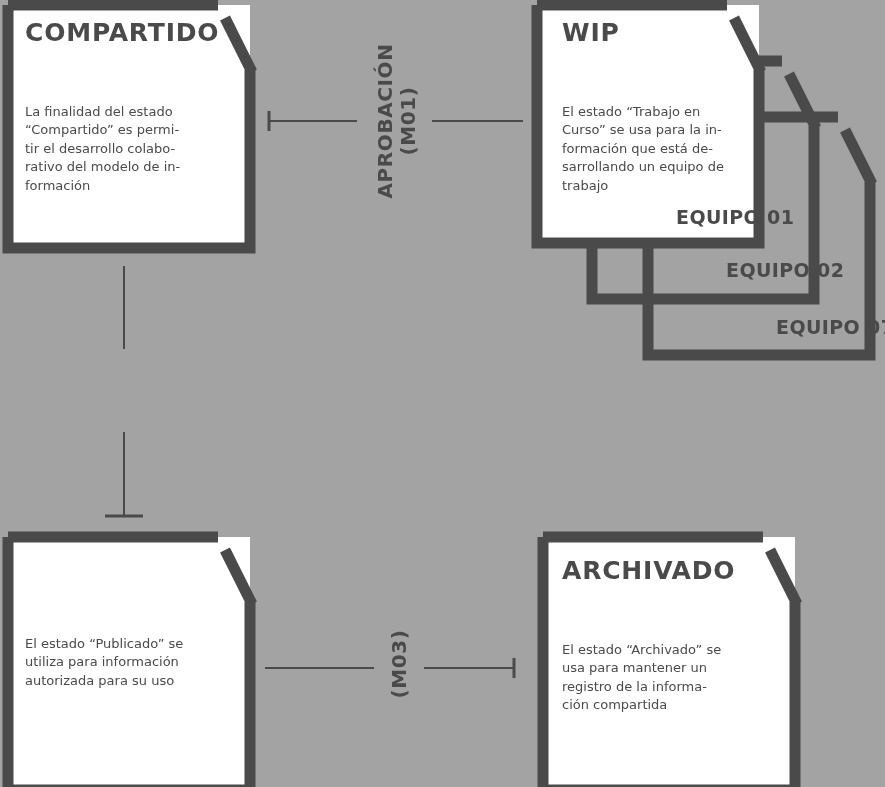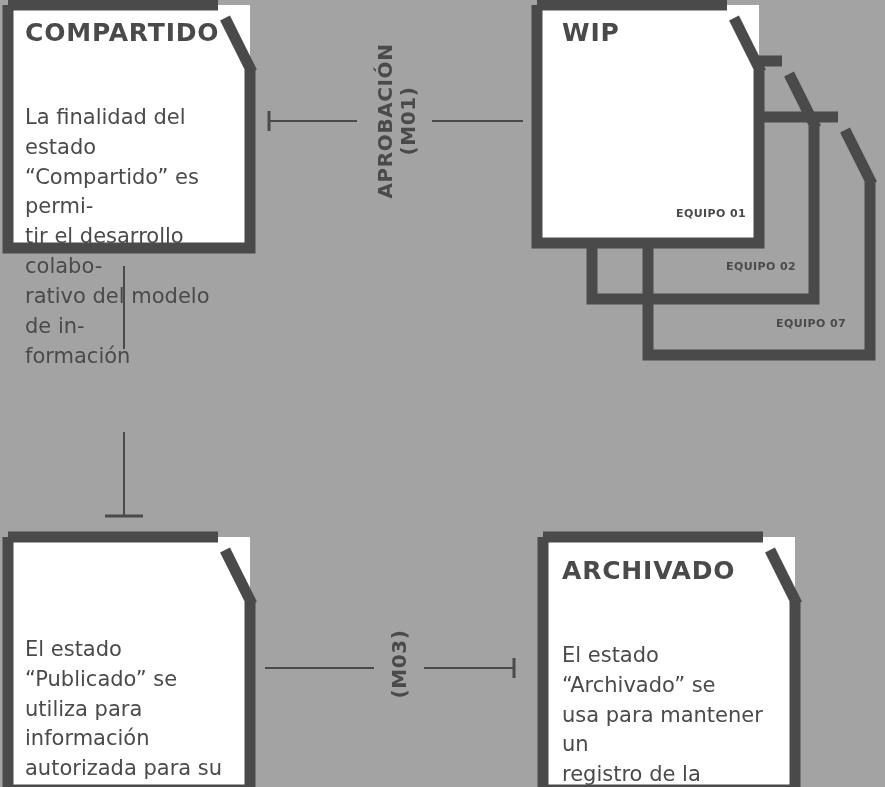--- a/index.html
+++ b/index.html
@@ -58,30 +58,30 @@
     font-size: 25px;
     letter-spacing: 0.8px;
     color: #4a4a4a;
     white-space: nowrap;
     line-height: 1;
   }
   .node-body {
     position: absolute;
     font-family: "DejaVu Sans", sans-serif;
     font-weight: 400;
-    font-size: 21px;
+    font-size: 13px;
     line-height: 1.42;
     color: #4a4a4a;
     white-space: pre-line;
   }
   .stack-label {
     position: absolute;
     font-family: "DejaVu Sans", sans-serif;
     font-weight: 700;
-    font-size: 11px;
+    font-size: 19px;
     letter-spacing: 0.4px;
     color: #4a4a4a;
     white-space: nowrap;
     line-height: 1;
   }
   .edge-label {
     position: absolute;
     font-family: "DejaVu Sans", sans-serif;
     font-weight: 700;
     font-size: 20px;
@@ -164,20 +164,25 @@
   </svg>
 
   <div class="node-title" style="left:25px; top:20px;">COMPARTIDO</div>
   <div class="node-body" style="left:25px; top:103px; width:215px;">La finalidad del estado
 “Compartido” es permi-
 tir el desarrollo colabo-
 rativo del modelo de in-
 formación</div>
 
   <div class="node-title" style="left:562px; top:20px;">WIP</div>
+  <div class="node-body" style="left:562px; top:103px; width:210px;">El estado “Trabajo en
+Curso” se usa para la in-
+formación que está de-
+sarrollando un equipo de
+trabajo</div>
 
   <div class="stack-label" style="left:676px; top:208px;">EQUIPO 01</div>
   <div class="stack-label" style="left:726px; top:261px;">EQUIPO 02</div>
   <div class="stack-label" style="left:776px; top:318px;">EQUIPO 07</div>
 
   <div class="node-body" style="left:25px; top:635px; width:222px;">El estado “Publicado” se
 utiliza para información
 autorizada para su uso</div>
 
   <div class="node-title" style="left:562px; top:558px;">ARCHIVADO</div>

